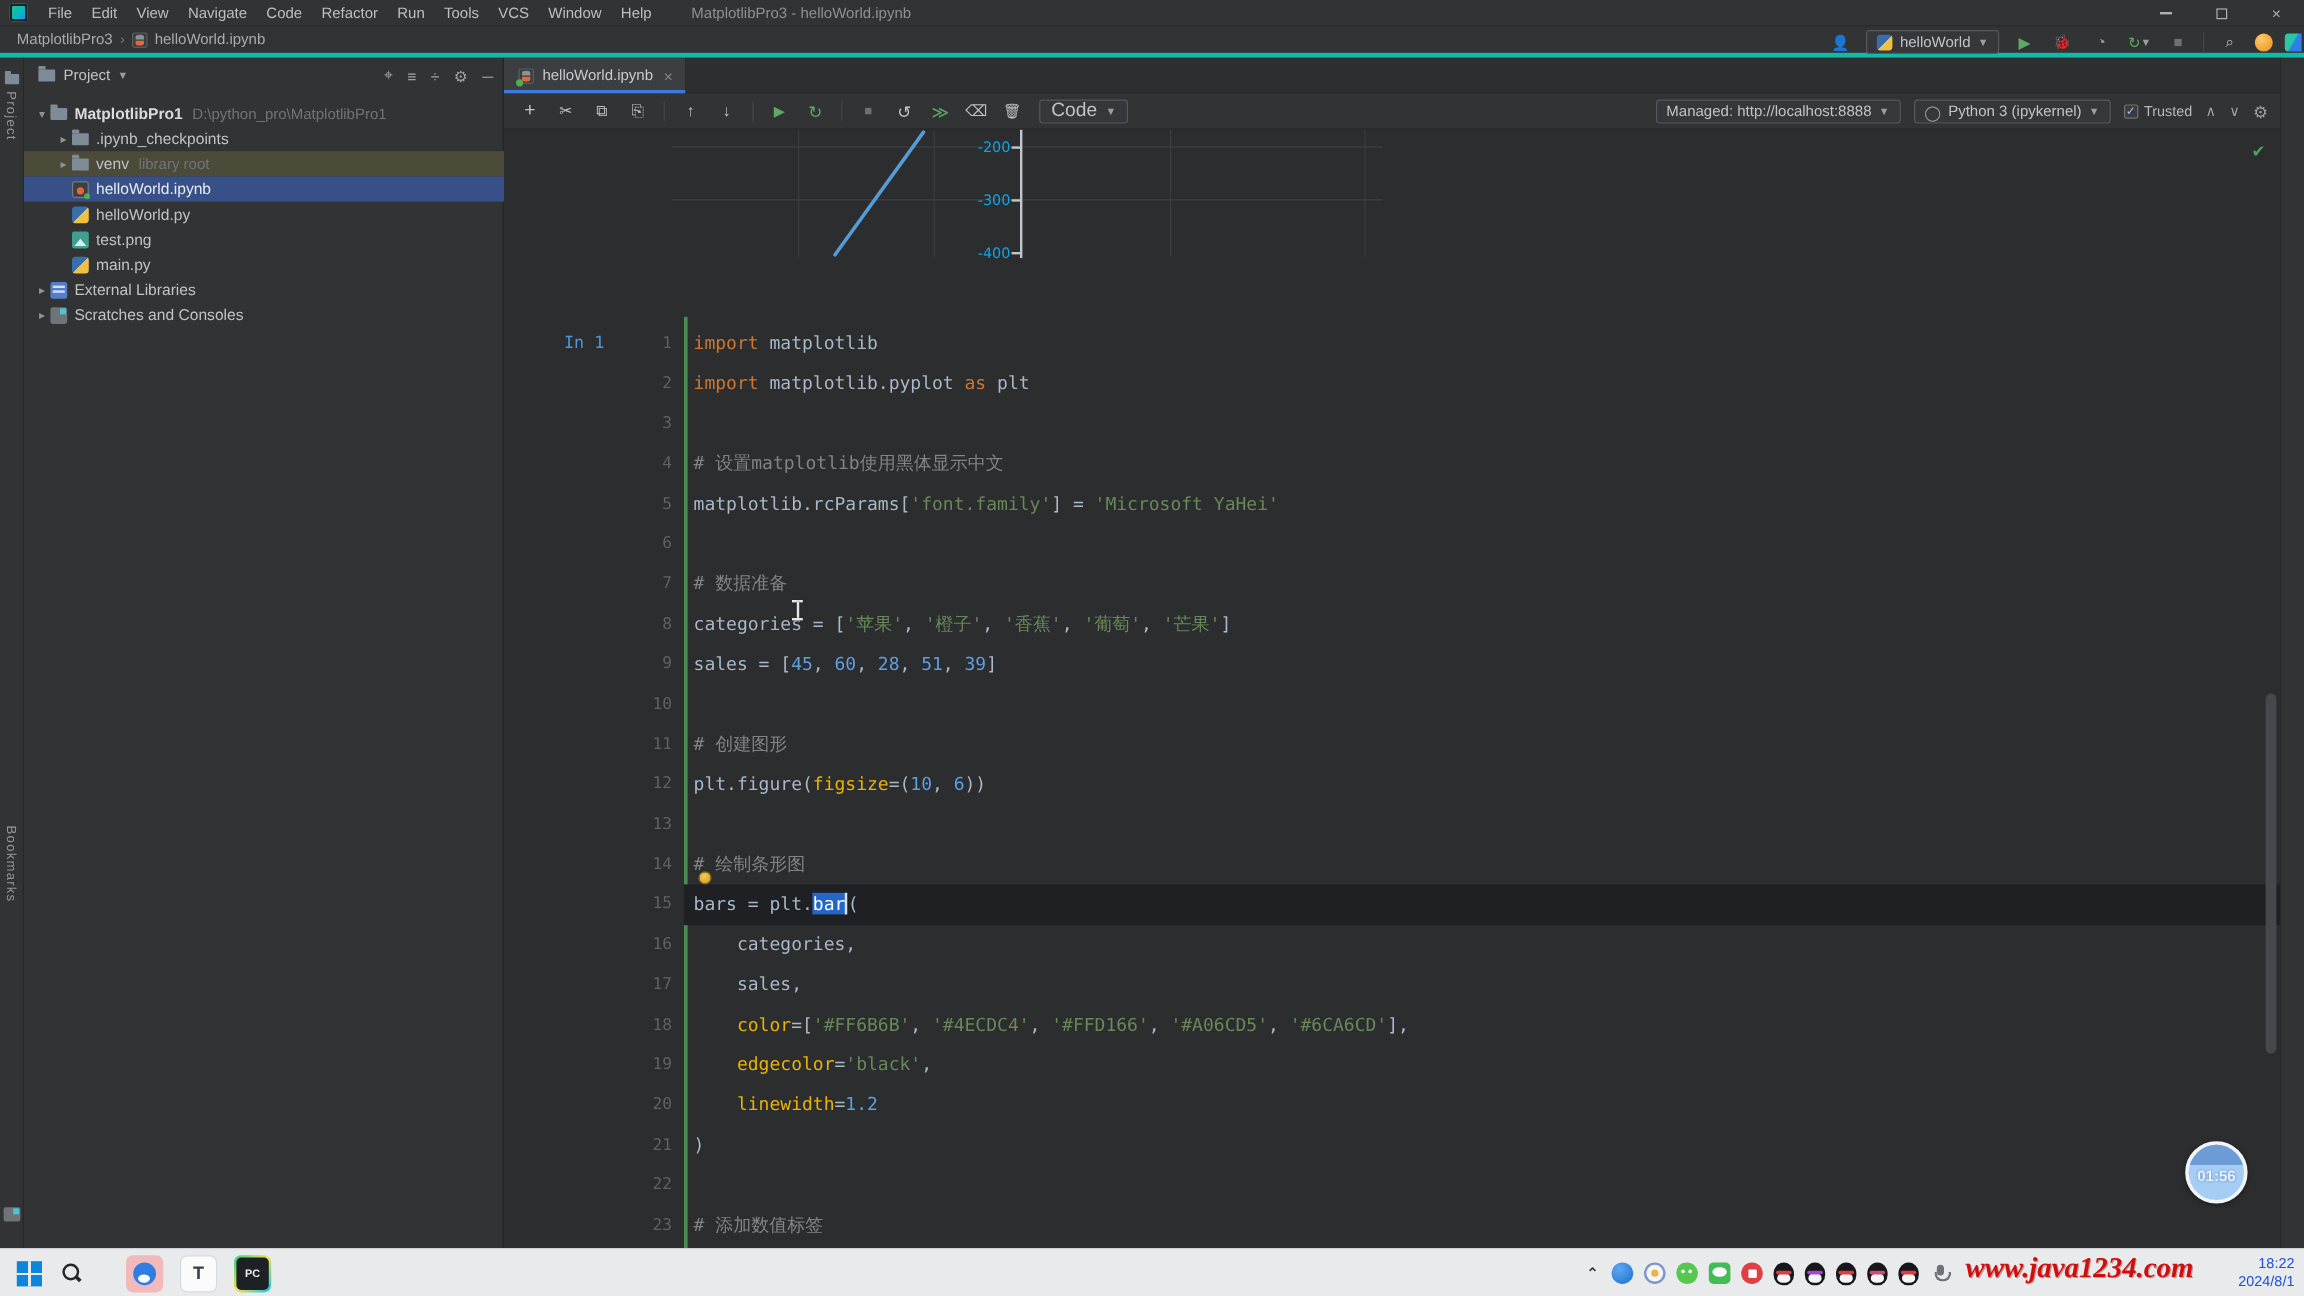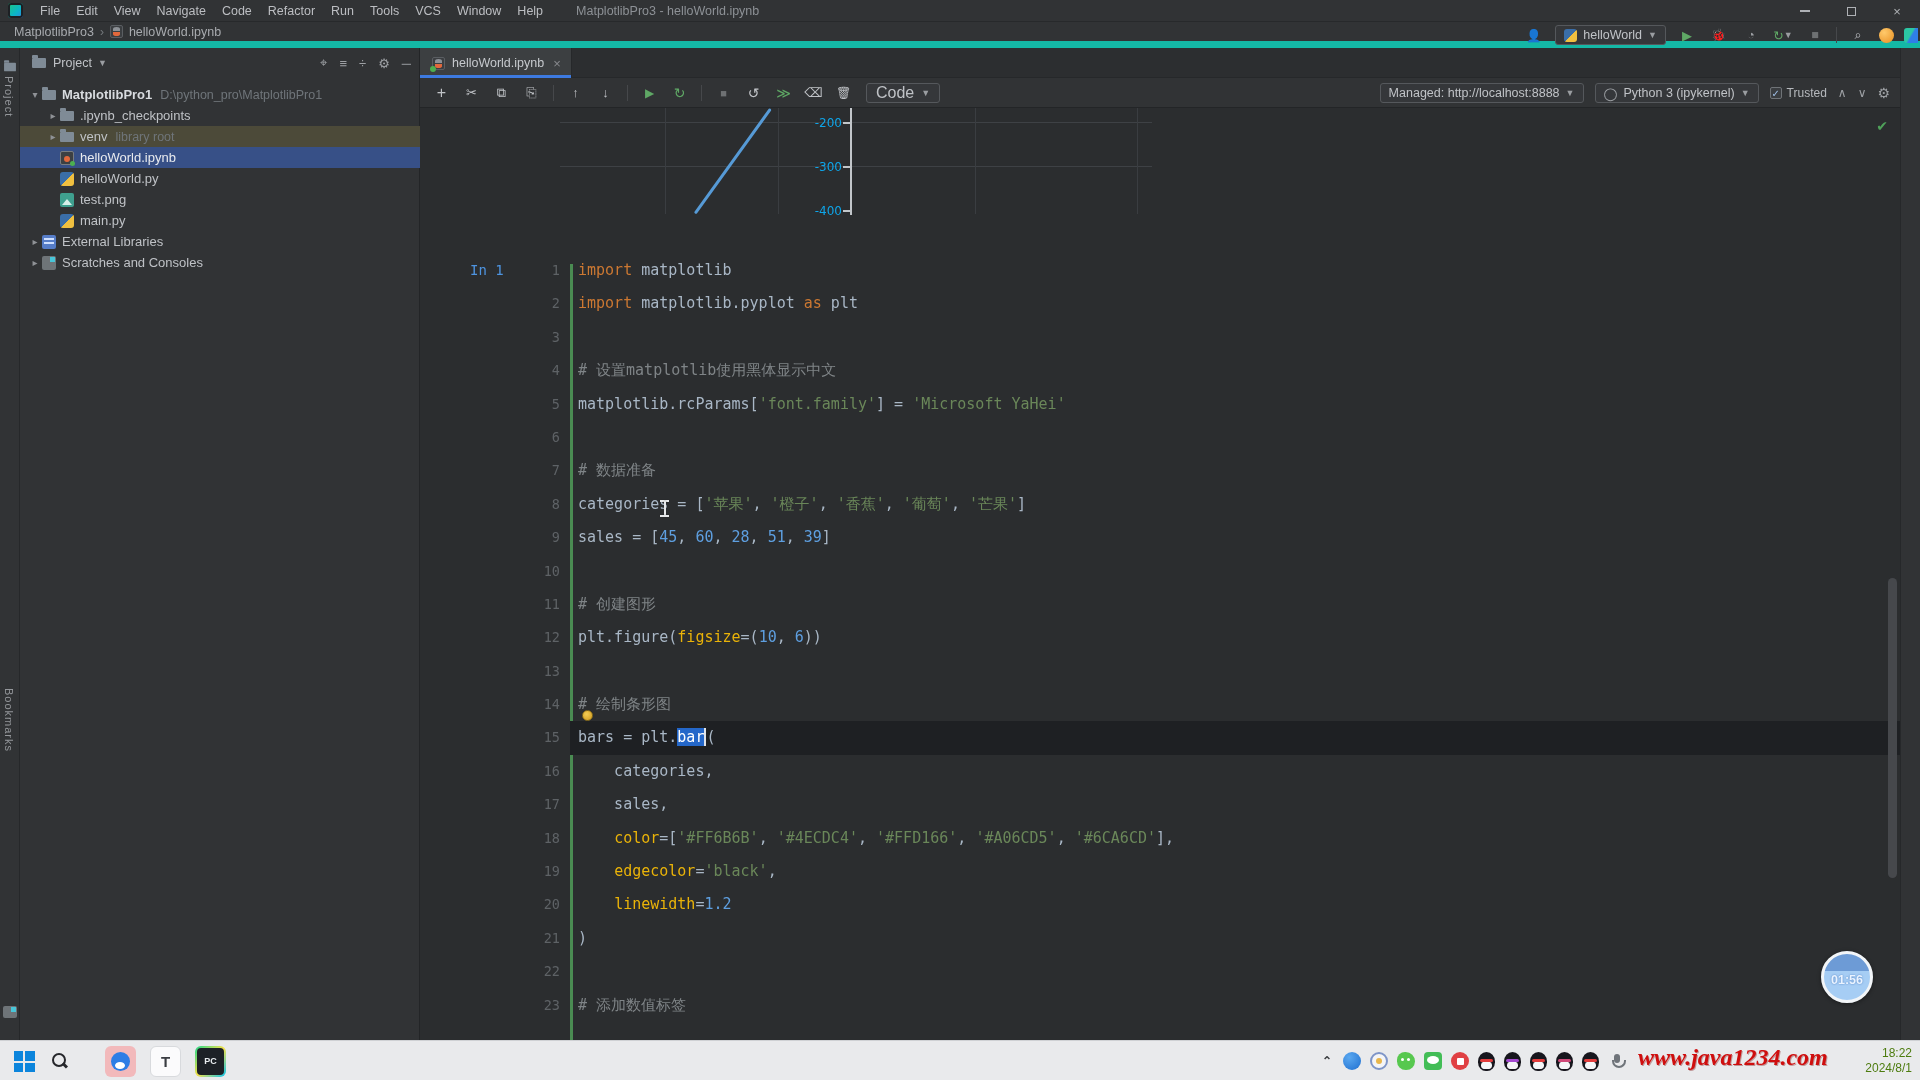--- a/index.html
+++ b/index.html
@@ -16,21 +16,21 @@
   .menus{display:flex;gap:2px;}
   .menus span{font-size:12.5px;color:#bcbec2;padding:2px 7px;cursor:default;}
   .wintitle{font-size:12.5px;color:#8d9196;margin-left:26px;}
   .wincontrols{position:absolute;right:0;top:0;height:22px;display:flex;align-items:center;}
   .wc{width:46px;height:22px;display:flex;align-items:center;justify-content:center;color:#aeb1b5;font-size:13px;}
   .wc .minbar{width:10px;height:1.5px;background:#aeb1b5;display:inline-block;}
   .wc .maxbox{width:9px;height:9px;border:1.5px solid #aeb1b5;display:inline-block;}
 
   
   .navbar{position:absolute;left:0;top:22px;width:1920px;height:26px;background:#313335;
-    display:flex;align-items:center;border-bottom:7px solid #14b8a6;z-index:5;font-size:12.5px;}
+    display:flex;align-items:center;border-bottom:4px solid #14b8a6;z-index:5;font-size:12.5px;}
   .crumbs{display:flex;align-items:center;gap:6px;margin-left:14px;color:#a8abaf;}
   .crumb-sep{color:#74787c;font-size:12px;}
   .jupico{position:relative;width:13px;height:13px;border-radius:2px;background:#3b3e41;border:1px solid #5a5e62;display:inline-block;}
   .jupico::before{content:'';position:absolute;left:2px;top:1px;width:7px;height:4px;border-radius:50% 50% 0 0;background:#8d9196;}
   .jupico::after{content:'';position:absolute;left:2px;bottom:1px;width:7px;height:4px;border-radius:0 0 50% 50%;background:#e2683c;}
   .jupico .rundot{position:absolute;left:-3px;bottom:-3px;width:6px;height:6px;border-radius:50%;background:#4caf50;}
   .nav-right{position:absolute;right:0;top:0;height:26px;display:flex;align-items:center;gap:10px;padding-right:2px;}
   .combo{display:flex;align-items:center;gap:6px;border:1px solid #55585c;border-radius:3px;
     height:20px;padding:0 8px;color:#c0c3c7;font-size:12.5px;background:#35373a;}
   .caret{color:#9a9da1;font-size:9px;}
@@ -99,21 +99,21 @@
   .hgrid{position:absolute;height:1px;background:#3e4145;}
   .vgrid{position:absolute;width:1px;background:#3a3d41;}
   .yaxis{position:absolute;left:430px;top:0;width:2px;height:107px;background:#c2c6ca;}
   .ytick{position:absolute;width:8px;height:1.5px;background:#c2c6ca;left:423px;}
   .ylab{position:absolute;width:44px;text-align:right;font-size:12px;color:#0ea5e9;font-family:"DejaVu Sans",sans-serif;}
   .blueline{position:absolute;left:275px;top:104px;width:129px;height:3px;border-radius:2px;background:#569ad6;
     transform:rotate(-54.2deg);transform-origin:0 50%;}
 
   
   .cellborder{position:absolute;left:150px;top:156px;bottom:0;width:3px;background:#4a8b52;}
-  .codearea{position:absolute;left:0;top:146px;width:1480px;}
+  .codearea{position:absolute;left:0;top:162px;width:1480px;}
   .crow{position:relative;height:33.4px;font-family:"DejaVu Sans Mono",monospace;font-size:15px;line-height:33.4px;}
   .crow.cur{background:linear-gradient(90deg,transparent 150px,#1e2023 150px);}
   .inlab{position:absolute;left:50px;color:#4e94e0;font-size:14px;}
   .lnum{position:absolute;left:92px;width:48px;text-align:right;color:#5e6266;font-size:13.5px;}
   .ctext{position:absolute;left:158px;white-space:pre;}
   .tk-kw{color:#cc7832;}.tk-d{color:#a9b7c6;}.tk-str{color:#6a8759;}.tk-num{color:#5e9fe0;}
   .tk-com{color:#7f8487;}.tk-arg{color:#eab308;}
   .tk-sel{background:#2467c9;color:#ffffff;border-right:2px solid #dfe3e8;}
   .bulb{position:absolute;left:162px;top:22px;width:11px;height:11px;border-radius:50%;
     background:radial-gradient(circle at 40% 35%,#f3cc54,#cf9a1d);border:1px solid #8a6d1a;z-index:3;}
@@ -150,21 +150,21 @@
   .ti-wechat{background:#42bd56;border-radius:4px;}
   .ti-wechat::after{content:'';position:absolute;left:3px;top:4px;width:12px;height:8px;border-radius:50%;background:#fff;}
   .ti-rec{background:#e04043;}
   .ti-rec::after{content:'';position:absolute;left:5.5px;top:5.5px;width:7px;height:7px;background:#fff;border-radius:1px;}
   .qq{width:17px;height:19px;position:relative;background:#17161d;border-radius:50% 50% 46% 46%;flex:none;}
   .qq::before{content:'';position:absolute;left:3px;top:9px;width:11px;height:8px;background:#f5f6f8;border-radius:50% 50% 42% 42%;}
   .qq::after{content:'';position:absolute;left:2px;top:7.5px;width:13px;height:3px;background:var(--scarf,#e23d3d);border-radius:2px;}
   .ti-mic{background:transparent;}
   .ti-mic::before{content:'';position:absolute;left:6px;top:2px;width:6px;height:9px;border-radius:3px;background:#6f747a;}
   .ti-mic::after{content:'';position:absolute;left:4px;top:8px;width:10px;height:6px;border:2px solid #6f747a;border-top:none;border-radius:0 0 7px 7px;}
-  .clock{position:absolute;right:8px;top:5px;text-align:right;font-size:12px;line-height:15px;color:#4d7c0f;}
+  .clock{position:absolute;right:8px;top:5px;text-align:right;font-size:12px;line-height:15px;color:#1d4ed8;}
   .watermark{position:absolute;left:1638px;top:1044px;z-index:30;font-family:"Liberation Serif",serif;
     font-style:italic;font-weight:bold;font-size:24px;color:#cf0e0e;text-shadow:1px 1px 0 rgba(120,0,0,.35);}
 
   
   .recbadge{position:absolute;left:1821px;top:951px;width:52px;height:52px;border-radius:50%;z-index:15;
     border:3px solid #f2f5f8;background:linear-gradient(180deg,#6d9bd6 0 36%,#a6cdf4 36%);
     display:flex;align-items:flex-end;justify-content:center;box-shadow:0 1px 4px rgba(0,0,0,.4);}
   .recbadge span{color:#eaf3ff;font-size:12.5px;font-weight:bold;margin-bottom:13px;text-shadow:0 0 2px #4a7cc0;}
   .ibeam{position:absolute;left:660px;top:500px;width:9px;height:17px;z-index:12;}
   .ibeam::before,.ibeam::after{content:'';position:absolute;left:0;width:9px;height:2px;background:#e6e8ea;box-shadow:0 0 1px #222;}

